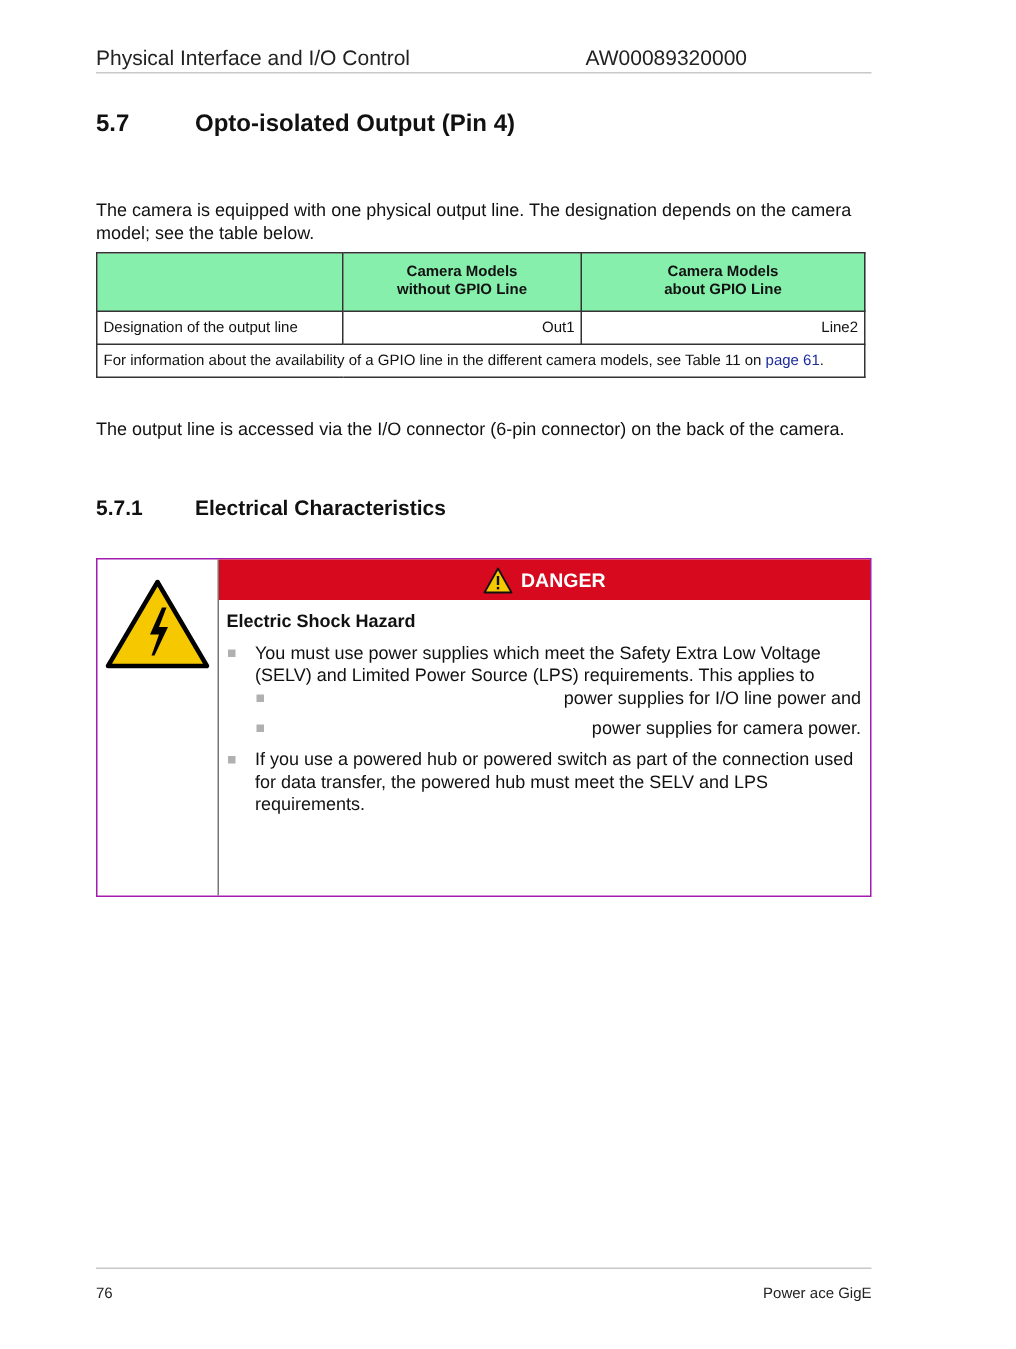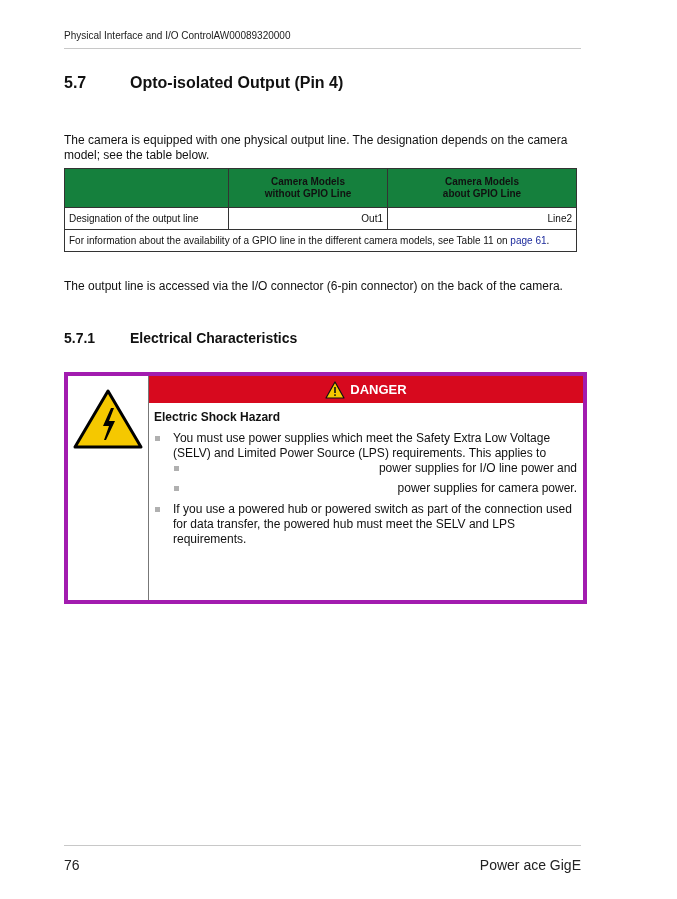--- a/index.html
+++ b/index.html
@@ -1,43 +1,43 @@
 <!DOCTYPE html>
 <html><head>
 <meta charset="utf-8">
 <style>
   html, body { margin: 0; padding: 0; background: #ffffff; }
   body { width: 677px; height: 899px; position: relative; font-family: "Liberation Sans", sans-serif; color: #111; overflow: hidden; }
-  .header { position: absolute; left: 64px; top: 30px; width: 434px; font-size: 10px; display: flex; justify-content: flex-start; color: #222; }
+  .header { position: absolute; left: 64px; top: 30px; width: 434px; font-size: 14px; display: flex; justify-content: space-between; color: #222; }
   .header-rule { position: absolute; left: 64px; top: 48px; width: 517px; height: 1px; background: #c8c8c8; }
   .h1 { position: absolute; left: 64px; top: 74px; font-size: 16px; font-weight: bold; display: flex; }
   .h1 .num { width: 66px; }
   .para { position: absolute; left: 64px; width: 517px; font-size: 12px; line-height: 15px; }
   table.spec { position: absolute; left: 64px; top: 168px; width: 513px; border-collapse: collapse; font-size: 10px; }
   table.spec td, table.spec th { border: 1px solid #333; padding: 3px 4px; }
-  table.spec th { background: #15803d; font-weight: bold; text-align: center; line-height: 12px; height: 32px; }
+  table.spec th { background: #86efac; font-weight: bold; text-align: center; line-height: 12px; height: 32px; }
   table.spec td.c { text-align: right; }
   table.spec td { height: 15px; }
   .link { color: #1c2a9c; }
   .h2 { position: absolute; left: 64px; top: 330px; font-size: 14px; font-weight: bold; display: flex; }
   .h2 .num { width: 66px; }
-  .danger { position: absolute; left: 64px; top: 372px; width: 515px; height: 224px; border: 4px solid #a21caf; display: flex; }
+  .danger { position: absolute; left: 64px; top: 372px; width: 515px; height: 224px; border: 1px solid #a21caf; display: flex; }
   .danger .iconcol { width: 80px; border-right: 1px solid #777; display: flex; justify-content: center; padding-top: 12px; }
   .danger .content { flex: 1; }
   .danger .bar { background: #d7091e; height: 27px; color: #fff; font-weight: bold; font-size: 13px; display: flex; align-items: center; justify-content: center; gap: 5px; }
   .danger .body { padding: 7px 6px 0 5px; font-size: 12px; line-height: 15px; }
   .danger .title { font-weight: bold; margin-bottom: 6px; }
   .danger .desc { margin-bottom: 7px; }
   ul.b { list-style: none; margin: 0; padding: 0; }
   ul.b li { position: relative; padding-left: 19px; margin-bottom: 6px; }
   ul.b li::before { content: ""; position: absolute; left: 1px; top: 5px; width: 5px; height: 5px; background: #b0b0b0; }
   ul.b ul.b { margin-top: 0; text-align: right; }
   ul.b ul.b li { margin-bottom: 5px; }
   .footer-rule { position: absolute; left: 64px; top: 845px; width: 517px; height: 1px; background: #c8c8c8; }
-  .footer { position: absolute; left: 64px; top: 857px; width: 517px; font-size: 14px; display: flex; justify-content: space-between; color: #222; }
+  .footer { position: absolute; left: 64px; top: 857px; width: 517px; font-size: 10px; display: flex; justify-content: space-between; color: #222; }
 </style>
 </head>
 <body>
 
 <div class="header">
   <span>Physical Interface and I/O Control</span>
   <span>AW00089320000</span>
 </div>
 <div class="header-rule"></div>
 

